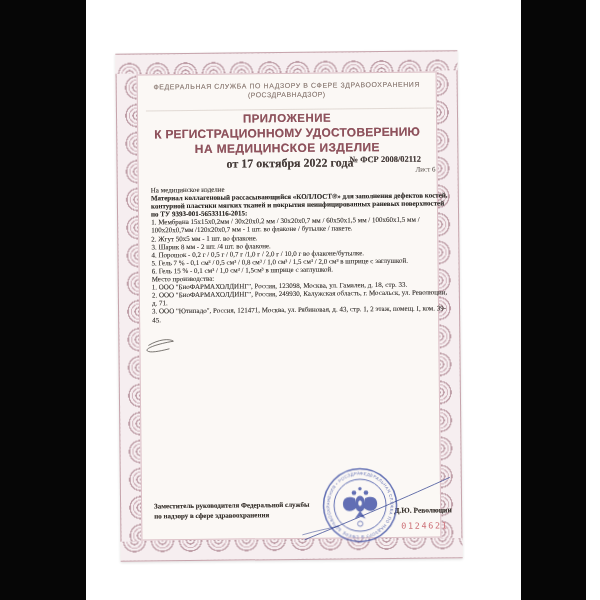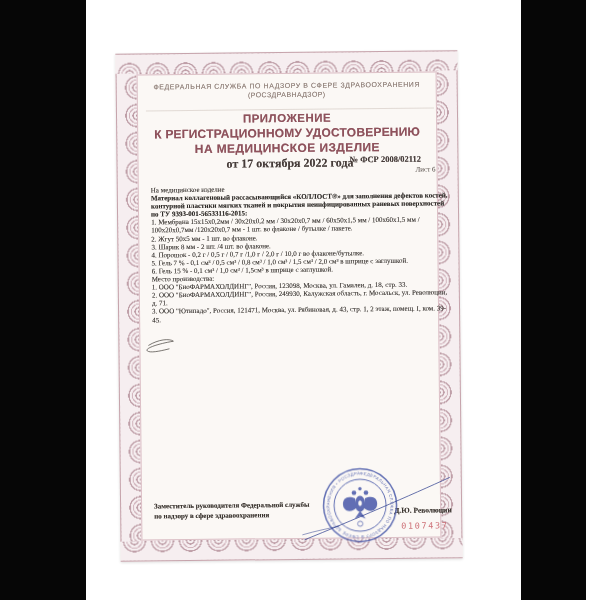--- a/index.html
+++ b/index.html
@@ -127,21 +127,21 @@
     <div>1. ООО "БиоФАРМАХОЛДИНГ", Россия, 123098, Москва, ул. Гамалеи, д. 18, стр. 33.</div>
     <div>2. ООО "БиоФАРМАХОЛДИНГ", Россия, 249930, Калужская область, г. Мосальск, ул. Революции, д. 71.</div>
     <div>3. ООО "Ютипадо", Россия, 121471, Москва, ул. Рябиновая, д. 43, стр. 1, 2 этаж, помещ. I, ком. 39-45.</div>
   </div>
 
   <div class="abs footer-title">
     <div>Заместитель руководителя Федеральной службы</div>
     <div>по надзору в сфере здравоохранения</div>
   </div>
   <div class="abs signer-name">Д.Ю. Революции</div>
-  <div class="abs serial">0107437</div>
+  <div class="abs serial">0124621</div>
 
   <svg class="overlay" viewBox="0 0 342 508">
     <defs>
       <filter id="soft" x="-20%" y="-20%" width="140%" height="140%">
         <feGaussianBlur stdDeviation="0.35"></feGaussianBlur>
       </filter>
       <path id="ringPath" d="M 240 423.5 a 30.5 30.5 0 1 1 -0.05 0" fill="none"></path>
     </defs>
 
     <path d="M 30 292 c 10 -6 21 -7 25 -4 c -19 3 -31 8 -25 10 c 4 1.5 15 -1 21 -2.5" fill="none" stroke="#4a4540" stroke-width="0.9" opacity="0.8"></path>

